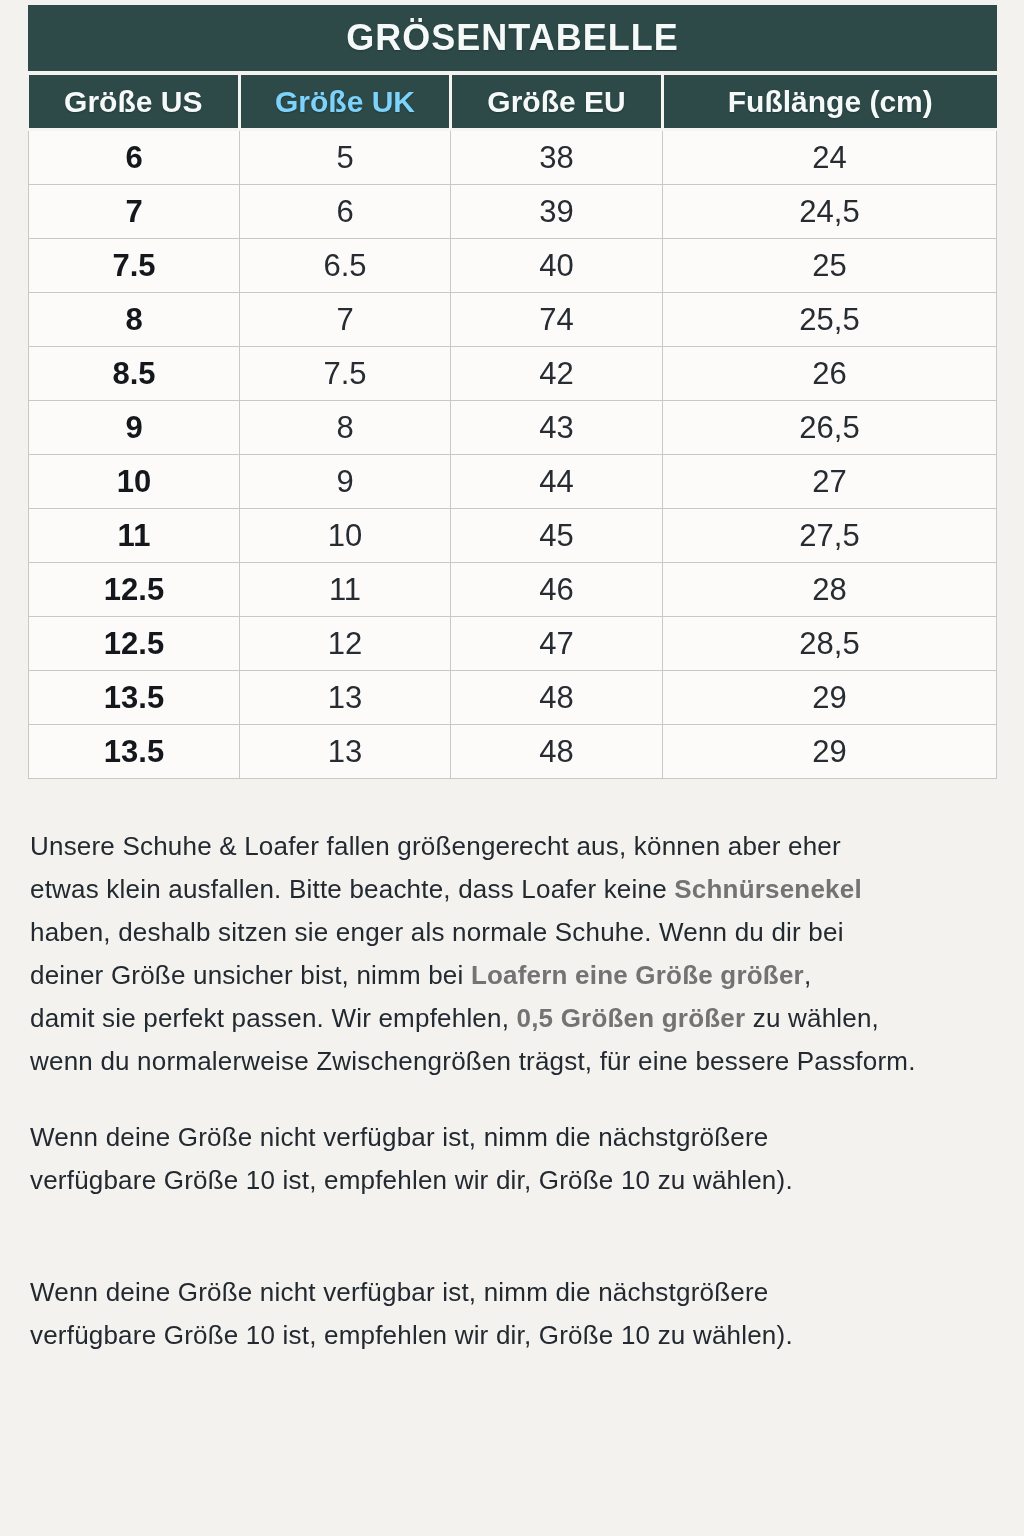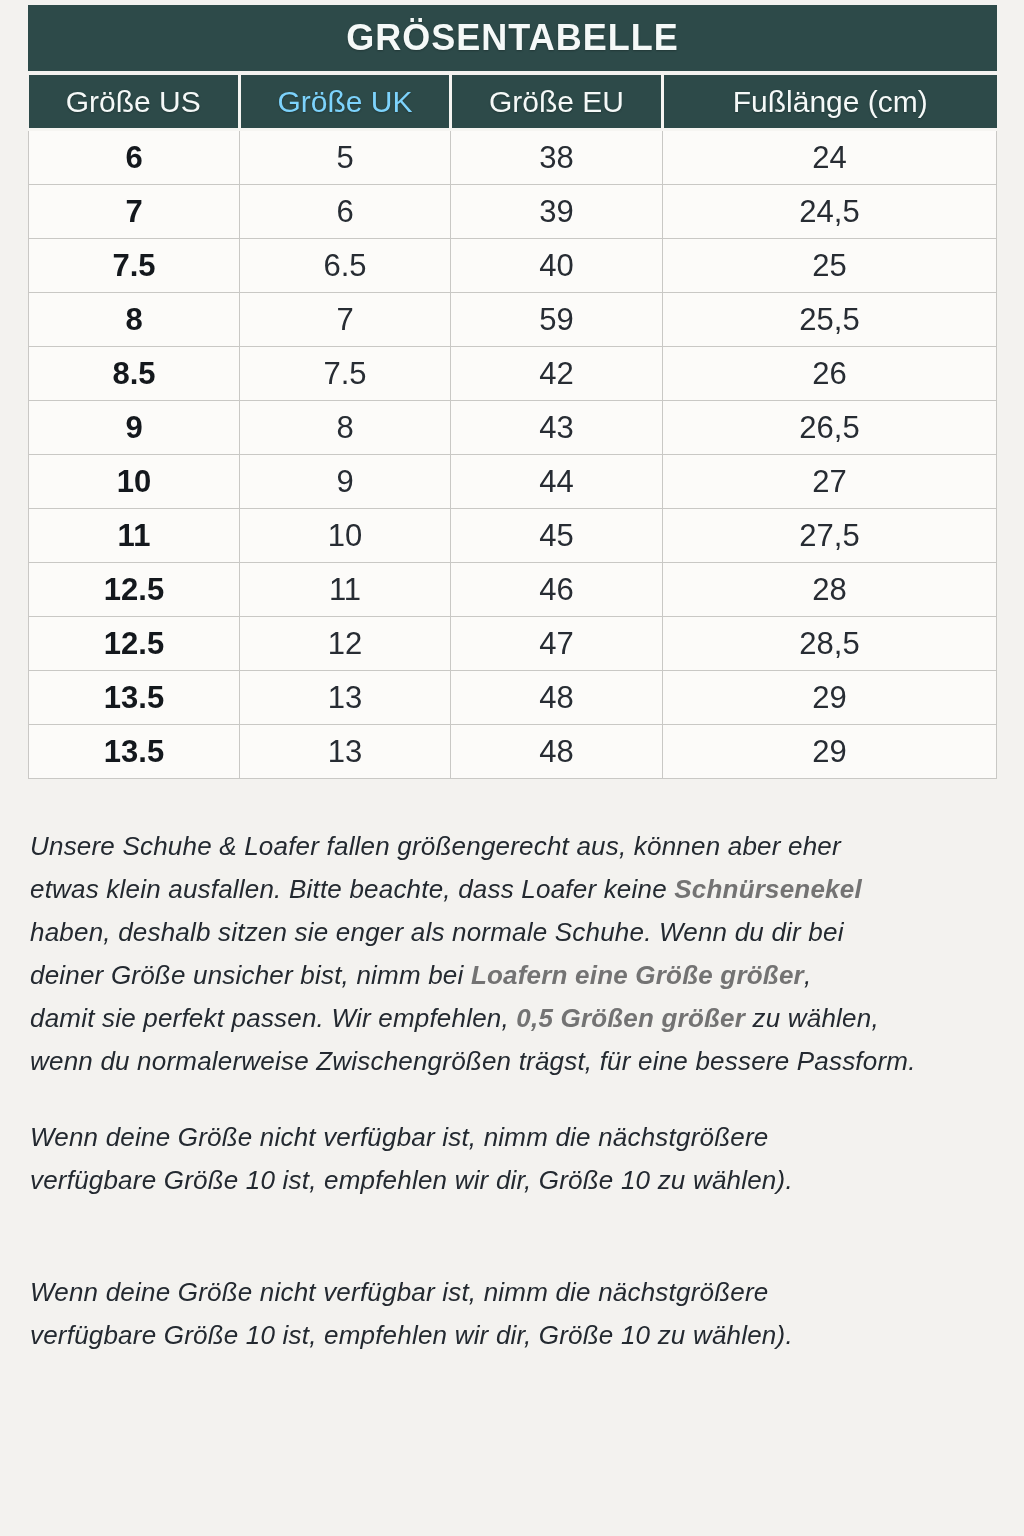--- a/index.html
+++ b/index.html
@@ -29,21 +29,21 @@
     text-shadow: 0 1px 2px rgba(0,0,0,0.25);
   }
   table.size-table {
     width: 100%;
     border-collapse: collapse;
     margin-top: 4px;
     table-layout: fixed;
   }
   table.size-table th {
     font-size: 30px;
-    font-weight: 400;
+    font-weight: 700;
     height: 51px;
     border: 3px solid #f6f5f2;
     border-top-width: 0;
     text-shadow: 0 1px 2px rgba(0,0,0,0.25);
   }
   table.size-table th:first-child { border-left-width: 0; }
   table.size-table th:last-child  { border-right-width: 0; }
   table.size-table td {
     background: #fcfbf9;
     border: 1px solid #c9c8c5;
@@ -56,21 +56,20 @@
     font-weight: 700;
     color: #14181d;
   }
   
   .text-section {
     padding: 46px 1px 0 2px;
     font-size: 26px;
     line-height: 43px;
     color: #232930;
     letter-spacing: 0.2px;
-    font-style: italic;
   }
   .text-section p {
     margin: 0 0 33px 0;
   }
   .text-section p:last-child {
     margin-top: 69px; 
   }
   .text-section strong {
     font-weight: 700;
     color: #737373;
@@ -113,21 +112,21 @@
         </tr>
         <tr>
           <td class="col-0">7.5</td>
           <td class="col-1">6.5</td>
           <td class="col-2">40</td>
           <td class="col-3">25</td>
         </tr>
         <tr>
           <td class="col-0">8</td>
           <td class="col-1">7</td>
-          <td class="col-2">59</td>
+          <td class="col-2">74</td>
           <td class="col-3">25,5</td>
         </tr>
         <tr>
           <td class="col-0">8.5</td>
           <td class="col-1">7.5</td>
           <td class="col-2">42</td>
           <td class="col-3">26</td>
         </tr>
         <tr>
           <td class="col-0">9</td>

